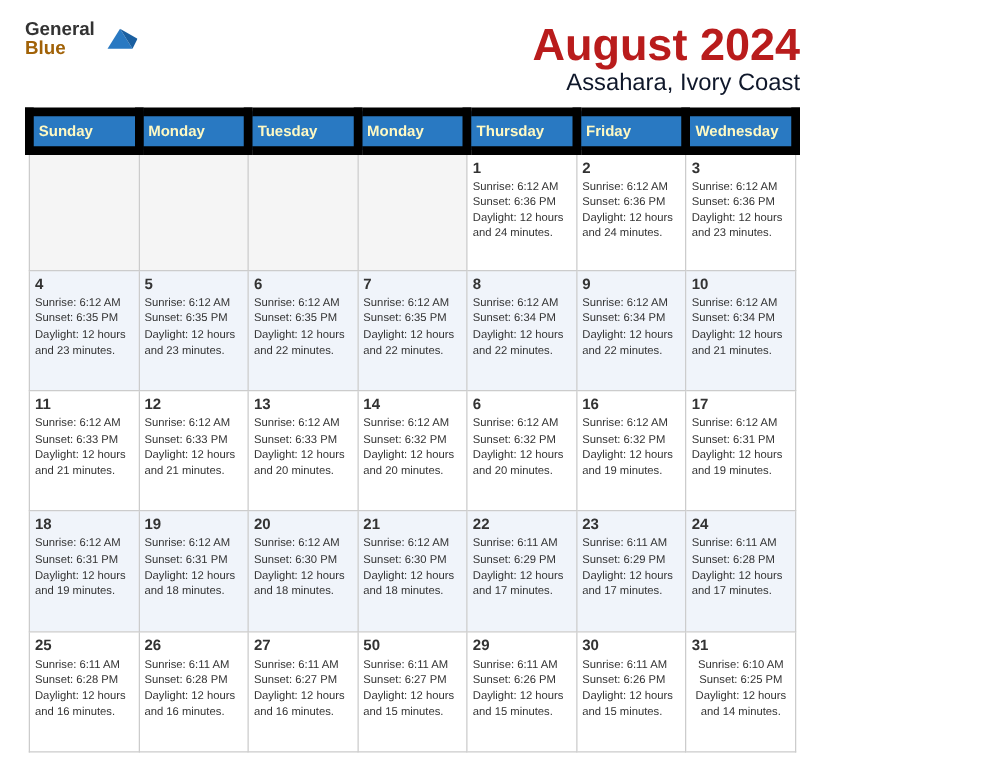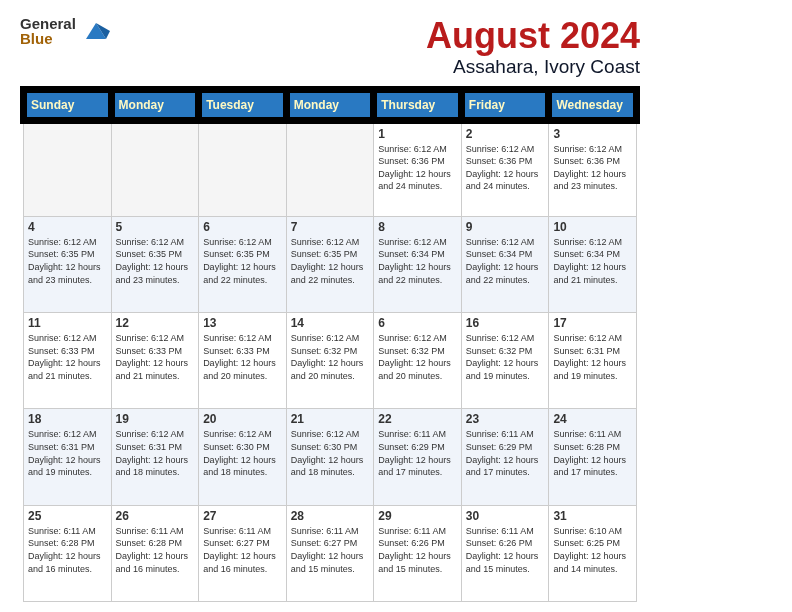--- a/index.html
+++ b/index.html
@@ -312,39 +312,39 @@
 Sunset: 6:28 PM
 Daylight: 12 hours and 16 minutes.</div>
           </td>
           <td>
             <span class="day-number">27</span>
             <div class="day-info" style="white-space: pre-line;">Sunrise: 6:11 AM
 Sunset: 6:27 PM
 Daylight: 12 hours and 16 minutes.</div>
           </td>
           <td>
-            <span class="day-number">28</span>
+            <span class="day-number">50</span>
             <div class="day-info" style="white-space: pre-line;">Sunrise: 6:11 AM
 Sunset: 6:27 PM
 Daylight: 12 hours and 15 minutes.</div>
           </td>
           <td>
             <span class="day-number">29</span>
             <div class="day-info" style="white-space: pre-line;">Sunrise: 6:11 AM
 Sunset: 6:26 PM
 Daylight: 12 hours and 15 minutes.</div>
           </td>
           <td>
             <span class="day-number">30</span>
             <div class="day-info" style="white-space: pre-line;">Sunrise: 6:11 AM
 Sunset: 6:26 PM
 Daylight: 12 hours and 15 minutes.</div>
           </td>
           <td>
             <span class="day-number">31</span>
-            <div class="day-info" style="white-space: pre-line;">Sunrise: 6:10 AM
+            <div class="day-info" style="white-space: pre-line; text-align: center;">Sunrise: 6:10 AM
 Sunset: 6:25 PM
 Daylight: 12 hours and 14 minutes.</div>
           </td>
         </tr>
       </tbody>
   </table>
 </div>
 
 </body></html>

